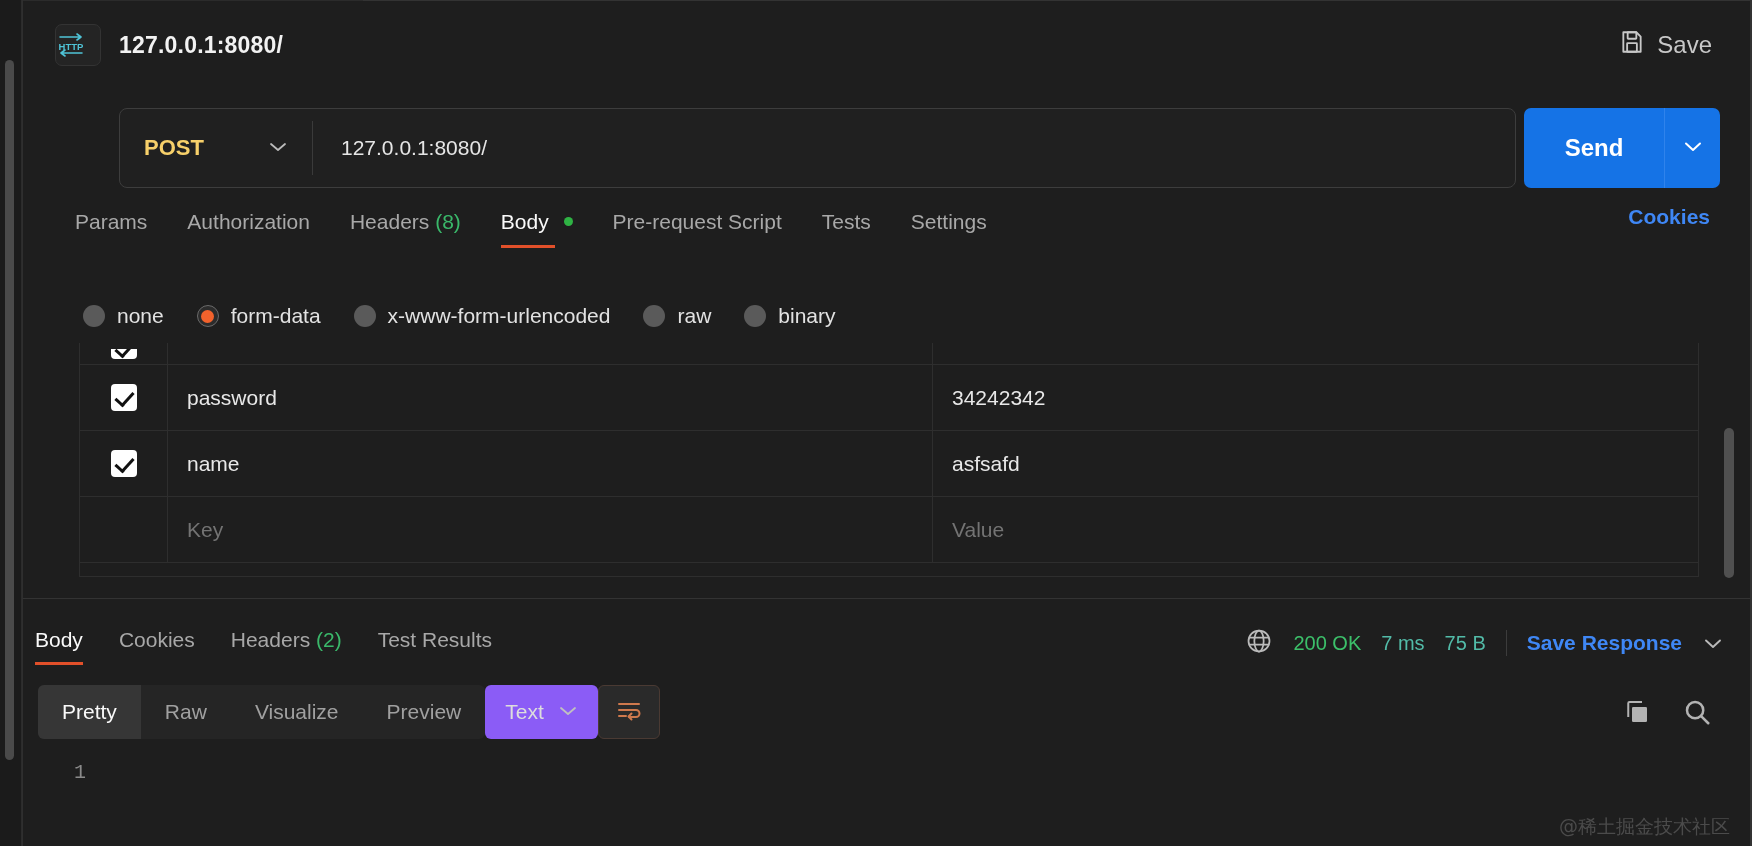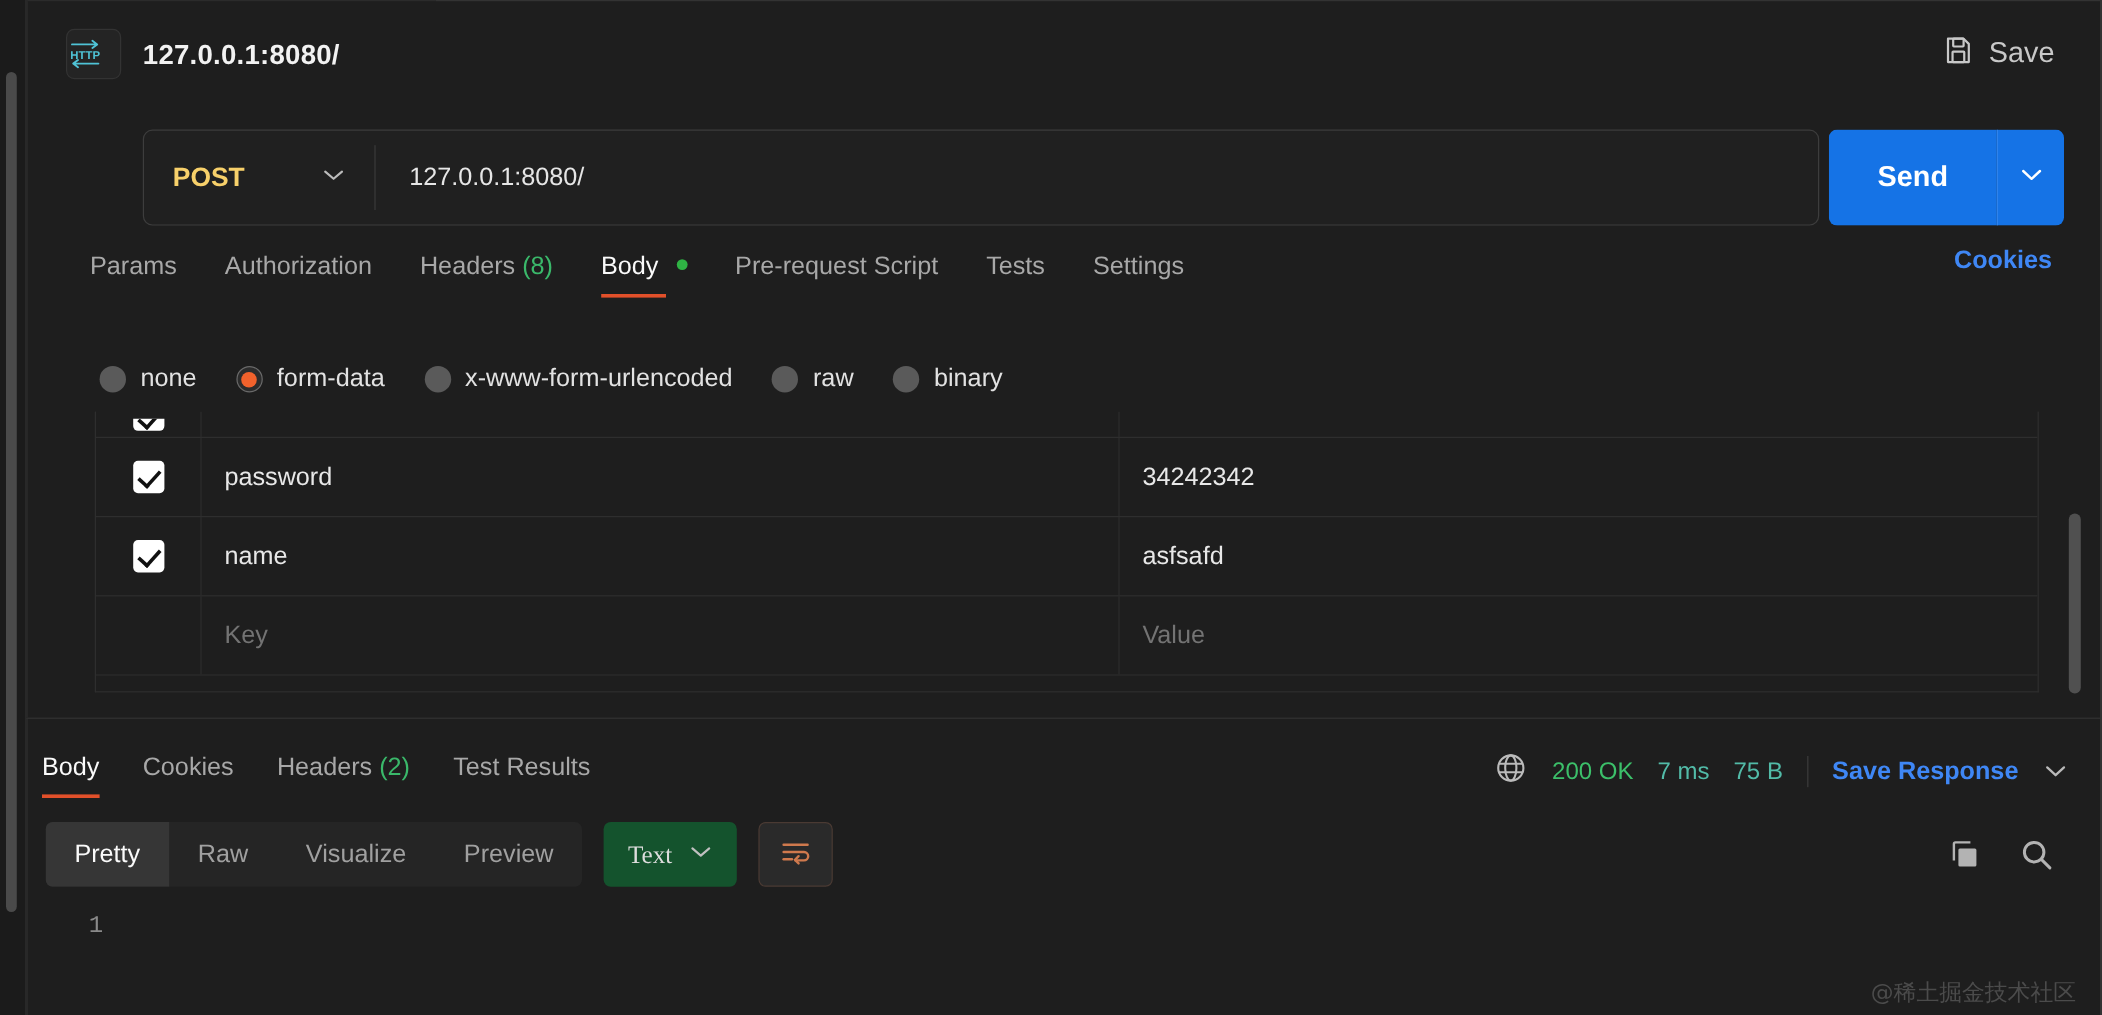--- a/index.html
+++ b/index.html
@@ -211,36 +211,35 @@
     font-size: 20px;
   }
   .m-green { color: #3cc06a; }
   .m-teal { color: #52bba8; }
   .meta-sep { width: 1px; height: 26px; background: #3c3c3c; }
   .save-resp { color: #3f87f5; font-weight: bold; font-size: 21px; cursor: pointer; }
 
   
   .fmt-bar {
     position: absolute; left: 38px; top: 683px; height: 58px;
-    display: flex; align-items: center; gap: 18px;
+    display: flex; align-items: center; gap: 0;
   }
   .seg-group {
     display: flex; background: #252525; border-radius: 6px; height: 54px;
     align-items: stretch; overflow: hidden;
   }
   .seg {
     display: flex; align-items: center; padding: 0 24px;
     font-size: 21px; color: #a0a0a0; cursor: pointer;
   }
   .seg.active { background: #363636; color: #fafafa; }
   .drop-group {
     display: flex; align-items: center; gap: 14px;
-    background: #14532d; border-radius: 6px; height: 54px; padding: 0 20px;
+    background: #8b5cf6; border-radius: 6px; height: 54px; padding: 0 20px;
     cursor: pointer;
-    font-family: Liberation Serif, serif;
   }
   .drop-label { font-size: 21px; color: #ddd; }
   .wrap-btn {
     width: 62px; height: 54px; background: #2a2a2a; border: 1px solid #4a3a33;
     border-radius: 6px; display: flex; align-items: center; justify-content: center;
     cursor: pointer;
   }
   .resp-icons {
     position: absolute; right: 40px; top: 683px; height: 58px;
     display: flex; align-items: center; gap: 30px;

